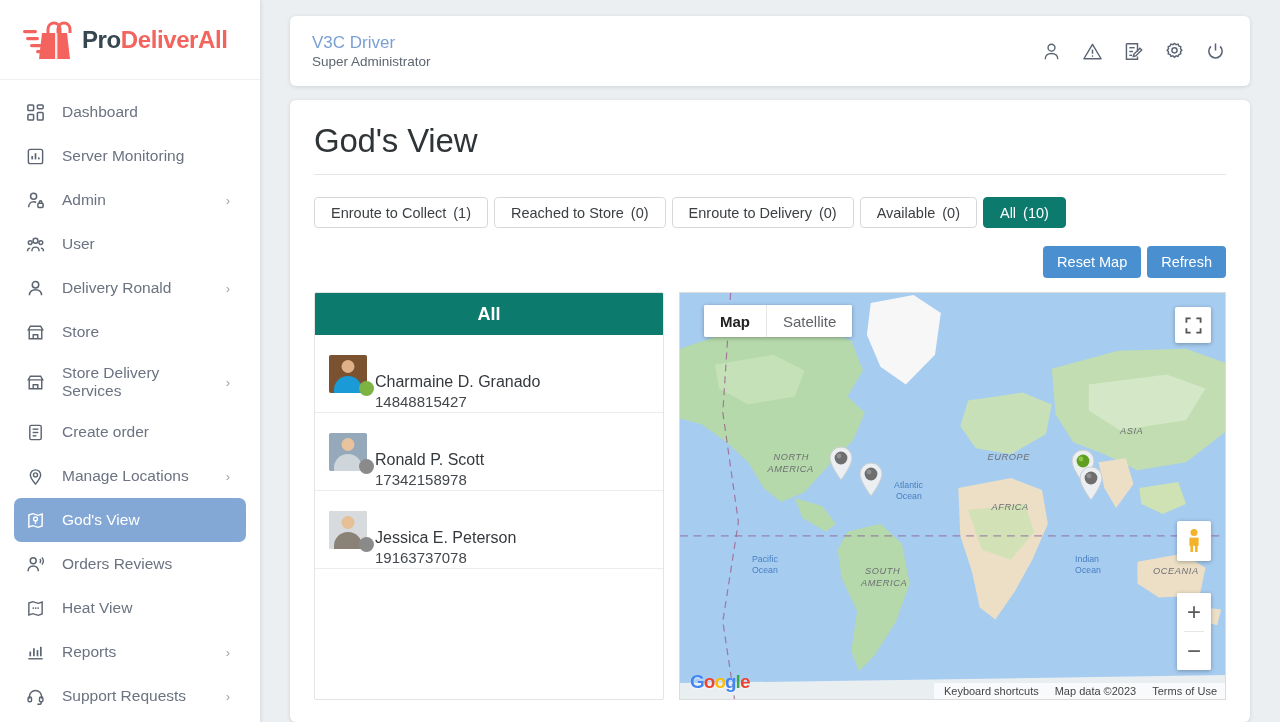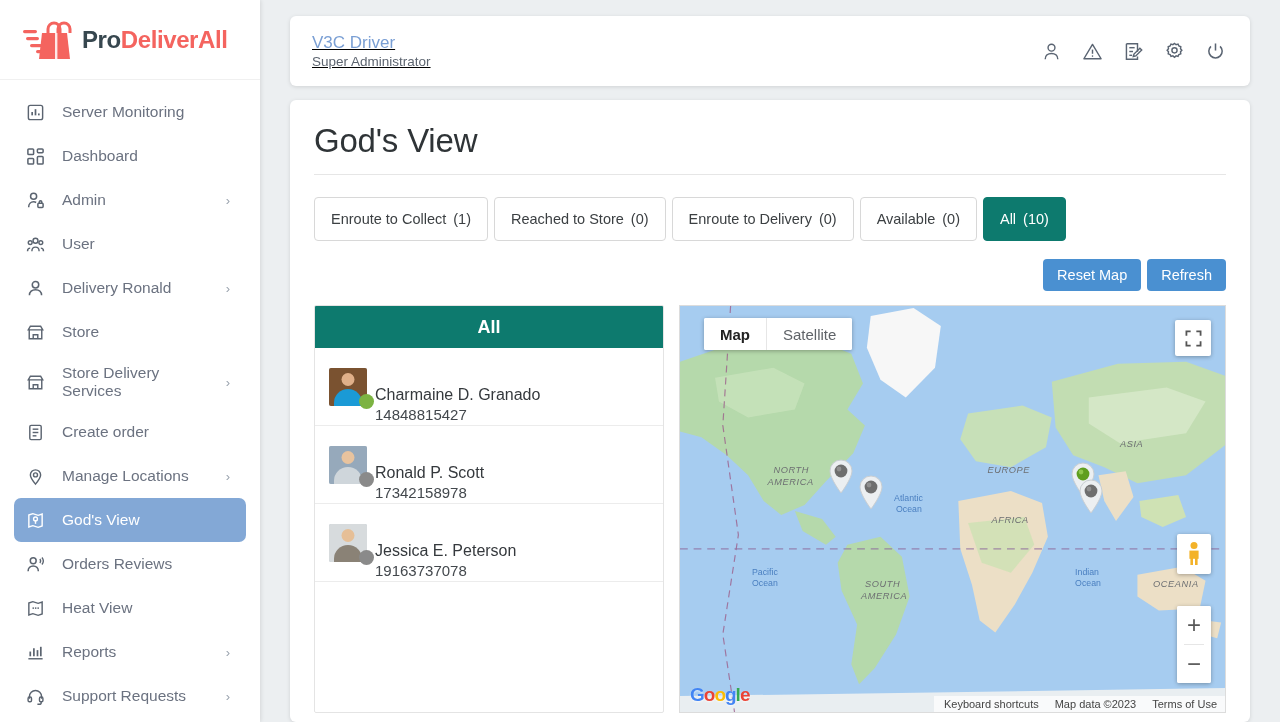--- a/index.html
+++ b/index.html
@@ -69,21 +69,21 @@
     display: flex; flex-direction: column;
   }
   .topbar {
     background: #fff; border-radius: 6px;
     height: 70px; flex: 0 0 70px;
     box-shadow: 0 1px 4px rgba(0,0,0,.12);
     display: flex; align-items: center;
     padding: 0 24px 0 22px;
     margin-bottom: 14px;
   }
-  .topbar-titles { flex: 1 1 auto; text-decoration: underline; }
+  .topbar-titles { flex: 1 1 auto; }
   .tb-name { color: #7a9fd4; font-size: 17px; line-height: 1.25; }
   .tb-role { color: #5d6570; font-size: 13.5px; line-height: 1.3; }
   .tb-icons { display: flex; align-items: center; gap: 20px; }
   .tb-icons .ic { color: #5a6472; display: flex; cursor: pointer; }
 
   .content-card {
     background: #fff; border-radius: 6px;
     box-shadow: 0 1px 4px rgba(0,0,0,.12);
     flex: 1 1 auto;
     padding: 22px 24px 0 24px;
@@ -94,21 +94,21 @@
     letter-spacing: -.2px;
     padding-bottom: 14px;
     border-bottom: 1px solid #e6e6e6;
     margin-bottom: 22px;
   }
 
   .filters { display: flex; gap: 6px; margin-bottom: 18px; }
   .filter-btn {
     border: 1px solid #d8d8d8; background: #fff;
     border-radius: 4px;
-    height: 44px;
+    height: 31px;
     padding: 0 16px;
     display: flex; align-items: center; gap: 7px;
     font-size: 14.5px; color: #3c4043;
     cursor: pointer;
     font-family: "Liberation Sans", sans-serif;
     white-space: nowrap;
   }
   .filter-btn .cnt { color: #3c4043; }
   .filter-btn.active {
     background: #0d7a6e; border-color: #0d7a6e; color: #fff;
@@ -284,40 +284,40 @@
     </svg>
     <div class="logo-text">
       <span class="logo-pro">Pro</span><span class="logo-deliver">DeliverAll</span>
     </div>
   </div>
 
   <nav class="nav">
 
     <div class="nav-item">
       <span class="ni-icon">
-        <svg width="19" height="19" viewBox="0 0 20 20" fill="none" stroke="currentColor" stroke-width="1.5">
-          <rect x="2.5" y="2.5" width="15" height="15" rx="2"></rect>
-          <line x1="6.5" y1="13" x2="6.5" y2="9.5" stroke-width="1.8"></line>
-          <line x1="10" y1="13" x2="10" y2="6.5" stroke-width="1.8"></line>
-          <line x1="13.5" y1="13" x2="13.5" y2="11" stroke-width="1.8"></line>
-        </svg>
-      </span>
-      <span class="ni-label">Server Monitoring</span>
-    </div>
-
-    <div class="nav-item">
-      <span class="ni-icon">
         <svg width="19" height="19" viewBox="0 0 20 20" fill="none" stroke="currentColor" stroke-width="1.6">
           <rect x="2" y="2" width="6" height="6" rx="1"></rect>
             <rect x="12" y="2" width="6" height="4" rx="1"></rect>
           <rect x="2" y="12" width="6" height="6" rx="1"></rect>
             <rect x="12" y="10" width="6" height="8" rx="1"></rect>
         </svg>
       </span>
       <span class="ni-label">Dashboard</span>
+    </div>
+
+    <div class="nav-item">
+      <span class="ni-icon">
+        <svg width="19" height="19" viewBox="0 0 20 20" fill="none" stroke="currentColor" stroke-width="1.5">
+          <rect x="2.5" y="2.5" width="15" height="15" rx="2"></rect>
+          <line x1="6.5" y1="13" x2="6.5" y2="9.5" stroke-width="1.8"></line>
+          <line x1="10" y1="13" x2="10" y2="6.5" stroke-width="1.8"></line>
+          <line x1="13.5" y1="13" x2="13.5" y2="11" stroke-width="1.8"></line>
+        </svg>
+      </span>
+      <span class="ni-label">Server Monitoring</span>
     </div>
 
     <div class="nav-item">
       <span class="ni-icon">
         <svg width="19" height="19" viewBox="0 0 20 20" fill="none" stroke="currentColor" stroke-width="1.6">
           <circle cx="8" cy="5.5" r="3.2"></circle>
           <path d="M2.8 17c0-3.4 2.3-5.6 5.2-5.6 1 0 1.9.25 2.7.7"></path>
           <rect x="12.5" y="13" width="5.5" height="4.4" rx="1"></rect>
           <path d="M14 13v-1.4a1.3 1.3 0 0 1 2.6 0V13"></path>
         </svg>

